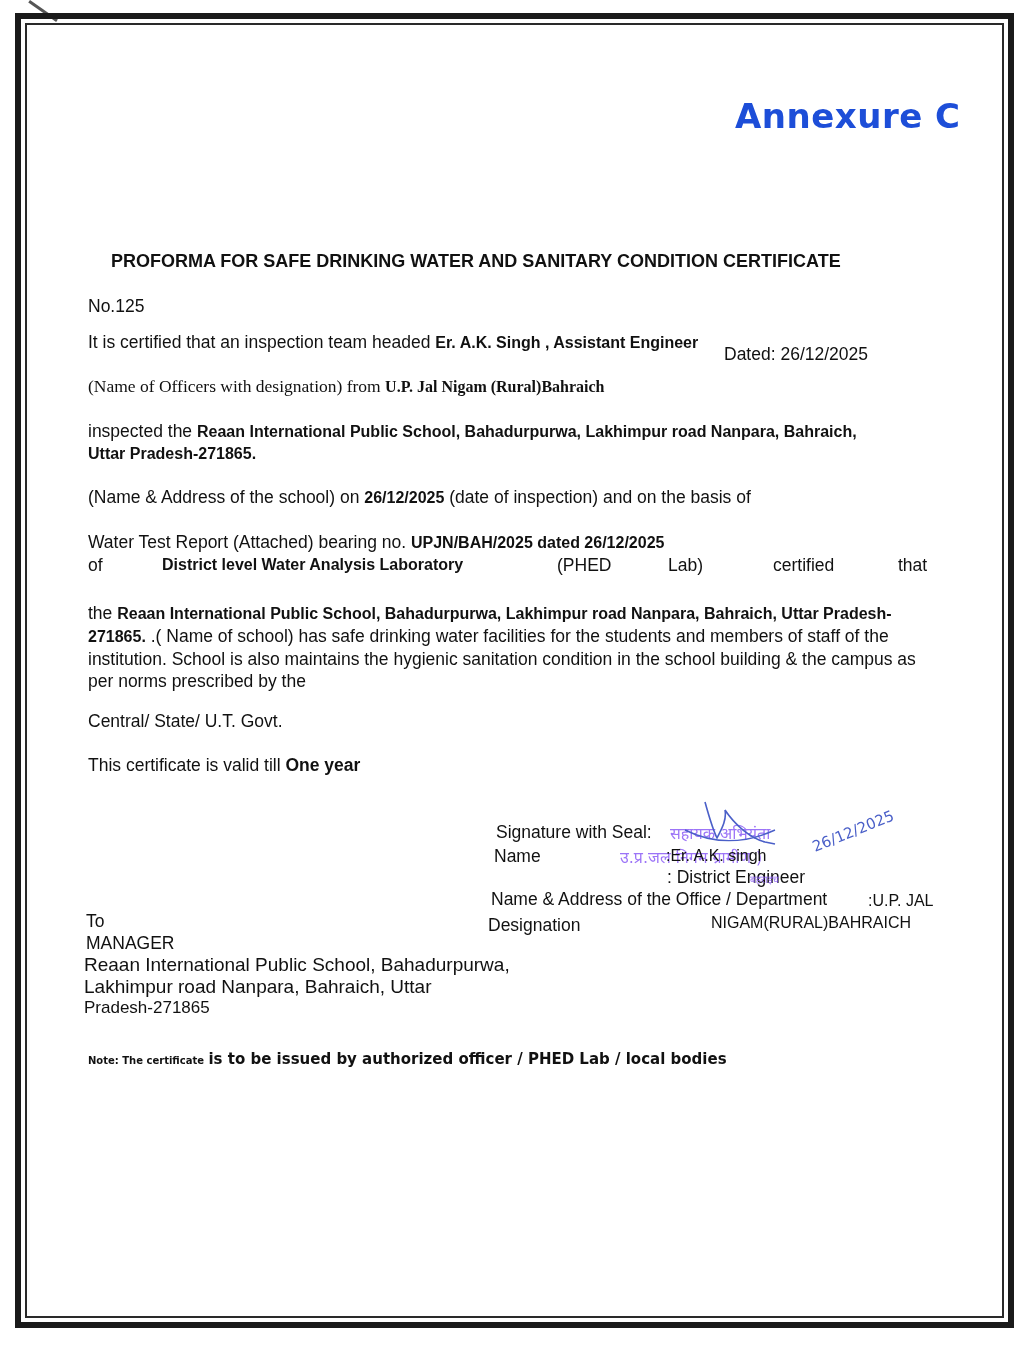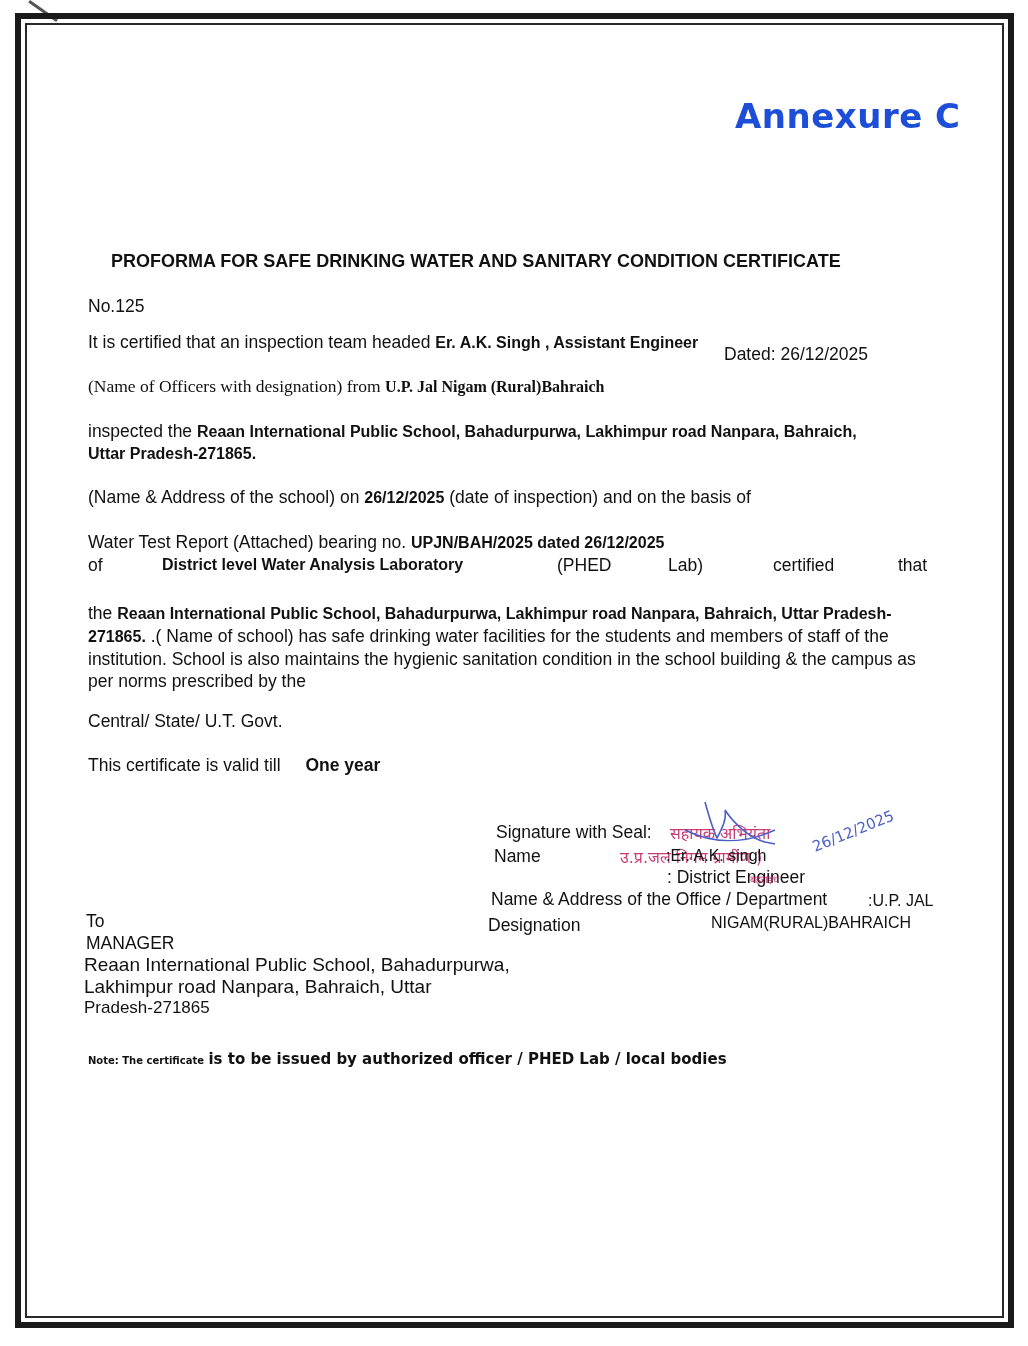--- a/index.html
+++ b/index.html
@@ -7,21 +7,21 @@
   .scan-mark { position: absolute; left: 30px; top: 0; width: 34px; height: 3px; background: #555; transform: rotate(35deg); transform-origin: left top; }
   .border-outer { position: absolute; left: 15px; top: 13px; width: 999px; height: 1315px; border: 6px solid #1a1a1a; box-sizing: border-box; }
   .border-outer::after { content: ""; position: absolute; left: 4px; top: 4px; right: 4px; bottom: 4px; border: 2px solid #2a2a2a; }
   .abs { position: absolute; white-space: nowrap; }
   .annex { left: 735px; top: 96px; font-family: "DejaVu Sans", sans-serif; font-weight: bold; font-size: 34px; color: #1d4ed8; letter-spacing: 0.5px; }
   .title { left: 111px; top: 251px; font-size: 18px; font-weight: bold; }
   .t17 { font-size: 17.5px; }
   .bold { font-weight: bold; font-size: 16px; }
   .just { left: 88px; width: 845px; font-size: 17.5px; line-height: 22px; white-space: normal; }
   .sig { font-size: 17.5px; }
-  .seal { color: #be185d; font-family: "DejaVu Sans", sans-serif; font-size: 16px; opacity: 0.85; }
+  .seal { color: #8b5cf6; font-family: "DejaVu Sans", sans-serif; font-size: 16px; opacity: 0.85; }
   .serif { font-family: Liberation Sans, sans-serif; font-size: 16px; }
   .note-small { font-family: "DejaVu Sans", sans-serif; font-weight: bold; font-size: 10px; }
   .note-big { font-family: "DejaVu Sans", sans-serif; font-weight: bold; font-size: 15px; }
   .signature-svg { position: absolute; left: 665px; top: 800px; width: 260px; height: 80px; }
 </style>
 </head>
 <body>
 
 <div class="scan-mark"></div>
 <div class="border-outer"></div>
@@ -68,21 +68,21 @@
 
 <div class="abs just" style="top:602px;">
   <span>the</span>
   <span class="bold">Reaan International Public School, Bahadurpurwa, Lakhimpur road Nanpara, Bahraich, Uttar Pradesh-271865.</span><span> .( Name of school) has safe drinking water facilities for the students and members of staff of the institution. School is also maintains the hygienic sanitation condition in the school building &amp; the campus as per norms prescribed by the</span>
 </div>
 
 <div class="abs t17" style="left:88px; top:711px;">Central/ State/ U.T. Govt.</div>
 
 <div class="abs t17" style="left:88px; top:755px;">
   <span>This certificate is valid till</span>
-  <span class="bold" style="font-size:17.5px;margin-left:20px;">One year</span>
+  <span class="bold" style="font-size:17.5px;">One year</span>
 </div>
 
 <div class="abs sig" style="left:496px; top:822px;">Signature with Seal:</div>
 <div class="abs seal" style="left:670px; top:822px;">सहायक अभियंता</div>
 <div class="abs sig" style="left:494px; top:846px;">Name</div>
 <div class="abs seal" style="left:620px; top:846px;">उ.प्र.जल निगम ग्रामीण )</div>
 <div class="abs serif" style="left:666px; top:847px;">:Er. A.K. singh</div>
 <div class="abs sig" style="left:667px; top:867px;">: District Engineer</div>
 <div class="abs seal" style="left:706px; top:872px; font-size:10px;margin-left:44px;">बहराइच</div>
 <div class="abs sig" style="left:491px; top:889px;">Name &amp; Address of the Office / Department</div>

